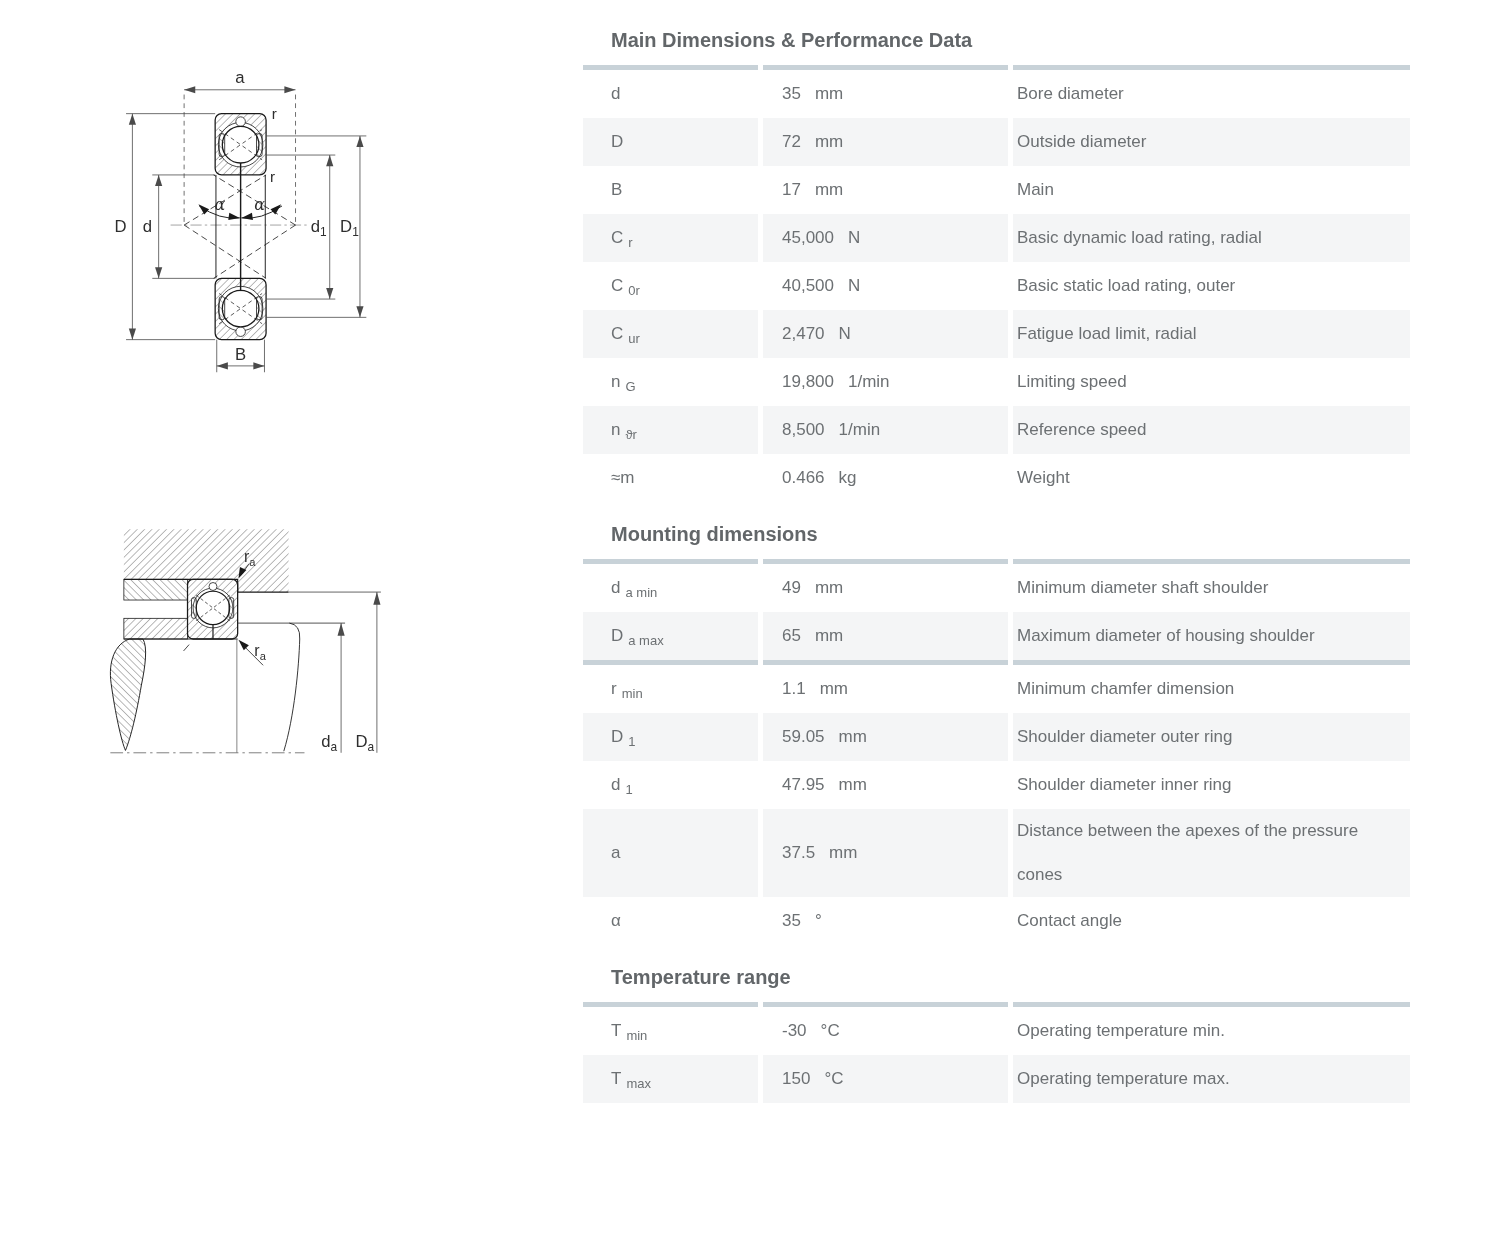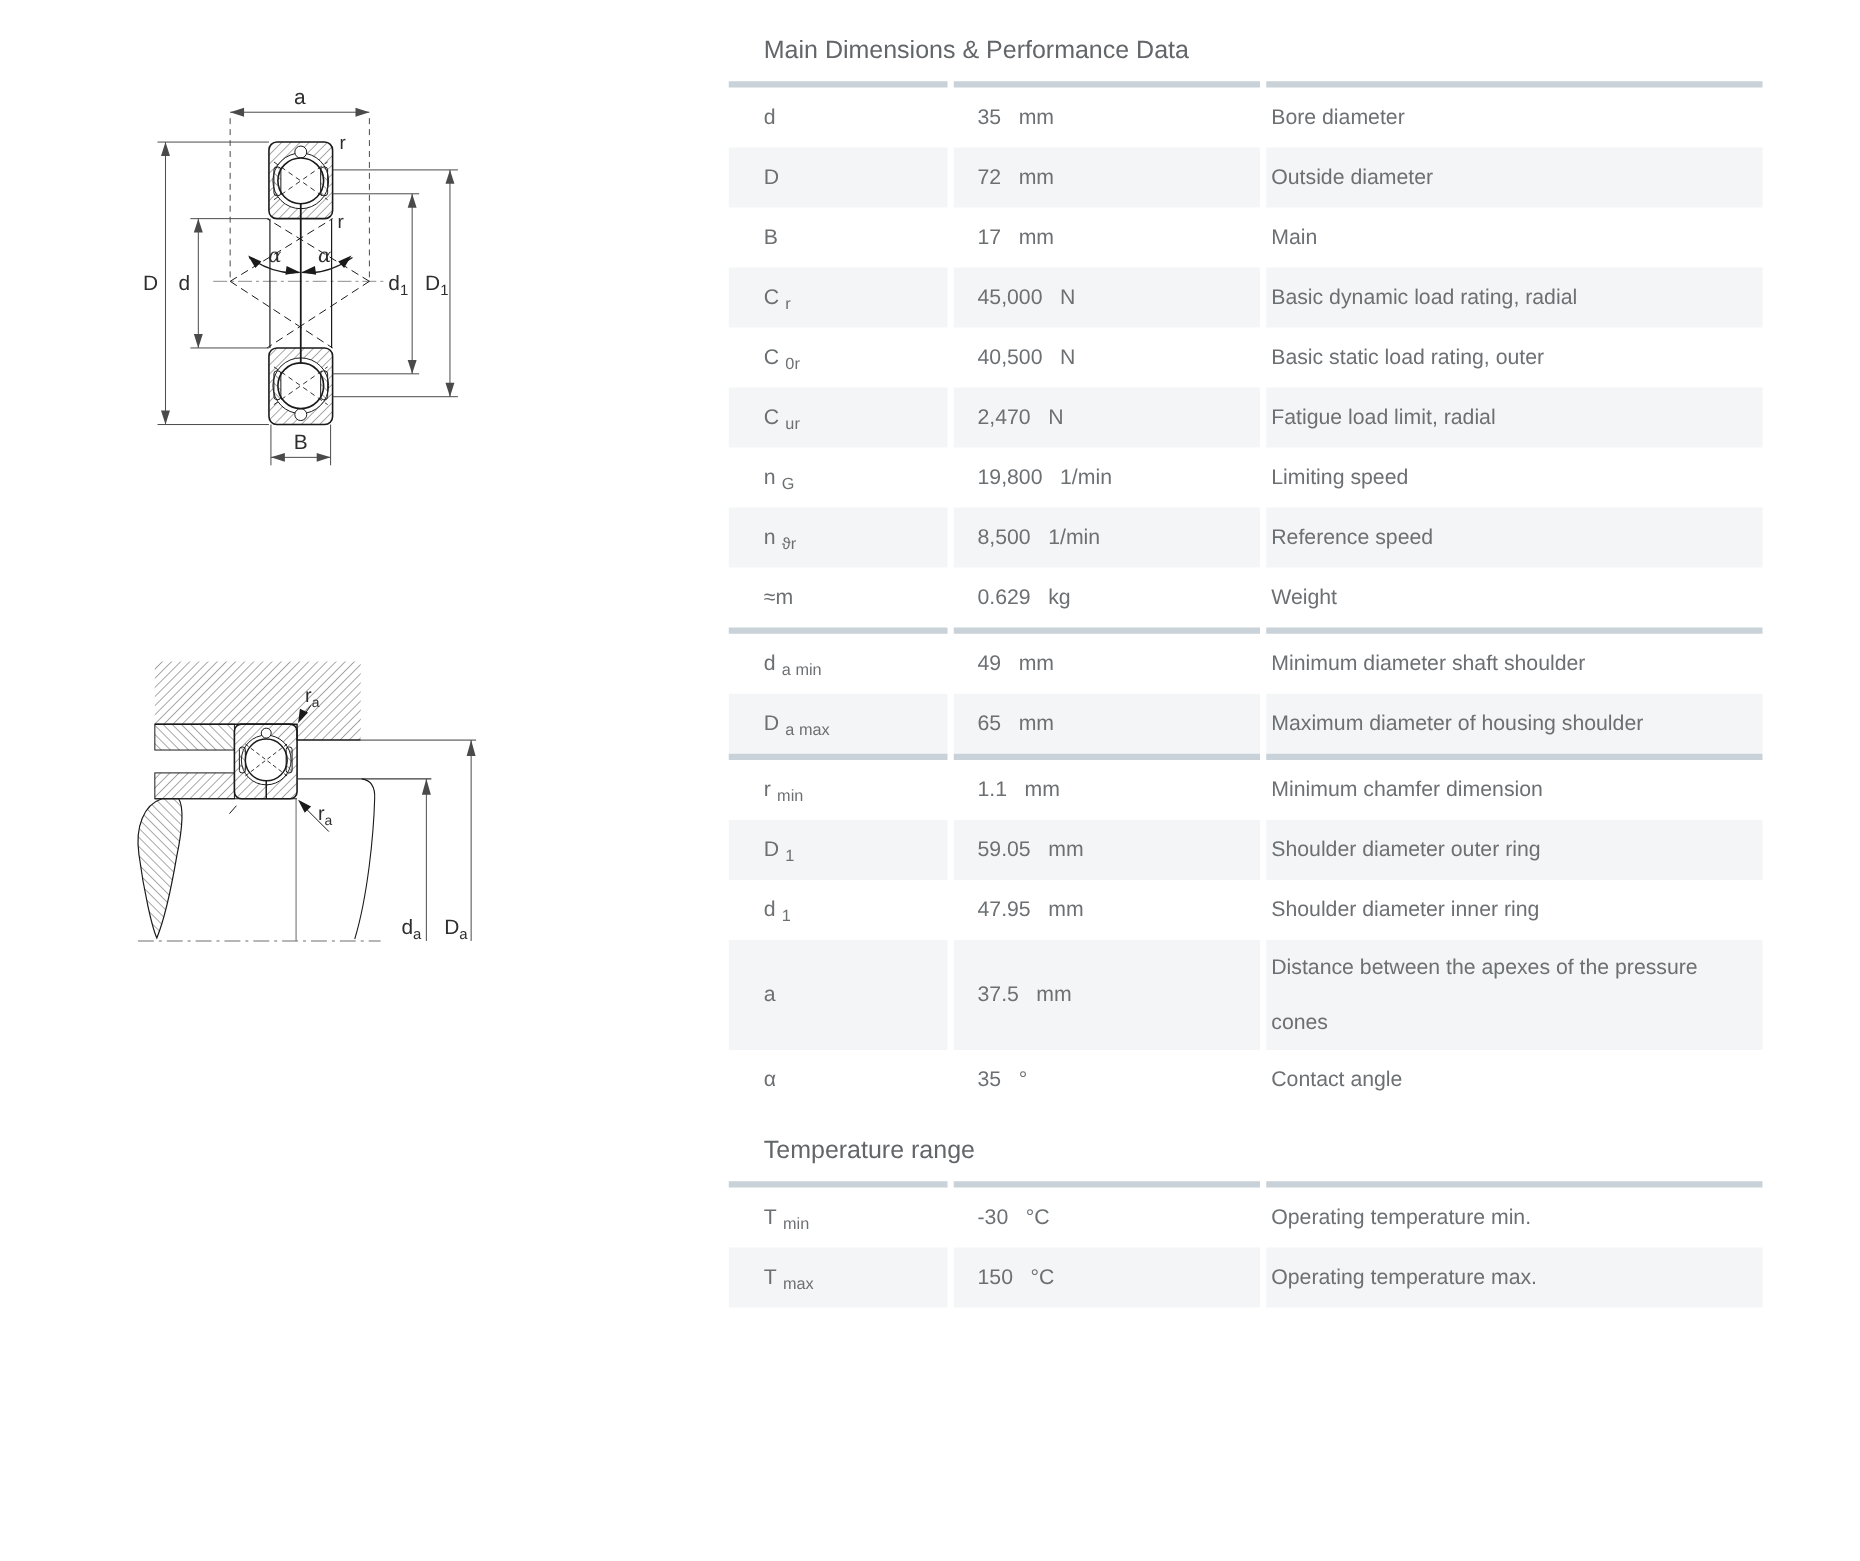--- a/index.html
+++ b/index.html
@@ -10,21 +10,21 @@
     width:1488px;height:1249px;background:#ffffff;position:relative;overflow:hidden;
     font-family:"Liberation Sans",sans-serif;
   }
   .diagram{position:absolute;}
   #diagram-top{left:95px;top:35px;}
   #diagram-bottom{left:100px;top:518px;}
   .specs{position:absolute;left:578px;top:0;width:880px;}
   .section h2{
     margin:20px 0 13px 33px;
     font-family:"Liberation Sans",sans-serif;
-    font-weight:normal;font-size:20px;line-height:24px;color:var(--title);
+    font-weight:bold;font-size:20px;line-height:24px;color:var(--title);
   }
   .section:first-child h2{margin-top:28px;}
   table{border-collapse:separate;border-spacing:5px 0;table-layout:fixed;}
   col.c1{width:175px}col.c2{width:245px}col.c3{width:397px}
   thead th{padding:0;height:0;border-bottom:5px solid var(--border);}
   td{height:48px;padding:0;vertical-align:middle;font-size:17px;color:var(--text);}
   tbody tr:nth-child(even) td{background:var(--rowAlt);}
   td.sym{padding-left:28px;}
   td.val{padding-left:19px;white-space:nowrap;}
   td.desc{padding-left:4px;padding-right:40px;line-height:44px;}
@@ -257,28 +257,29 @@
             <td class="val"><span class="num">19,800</span><span class="unit">1/min</span></td>
             <td class="desc">Limiting speed</td>
           </tr>
           <tr>
             <td class="sym"><span class="base">n</span><span class="sub">ϑr</span></td>
             <td class="val"><span class="num">8,500</span><span class="unit">1/min</span></td>
             <td class="desc">Reference speed</td>
           </tr>
           <tr>
             <td class="sym"><span class="base">≈m</span><span class="sub"></span></td>
-            <td class="val"><span class="num">0.629</span><span class="unit">kg</span></td>
+            <td class="val"><span class="num">0.466</span><span class="unit">kg</span></td>
             <td class="desc">Weight</td>
           </tr>
         </tbody>
     </table>
   </div>
 
   <div class="section">
+    <h2>Mounting dimensions</h2>
     <table>
       <colgroup>
           <col class="c1">
           <col class="c2">
           <col class="c3">
         </colgroup>
       <thead>
           <tr>
             <th></th>
             <th></th>

